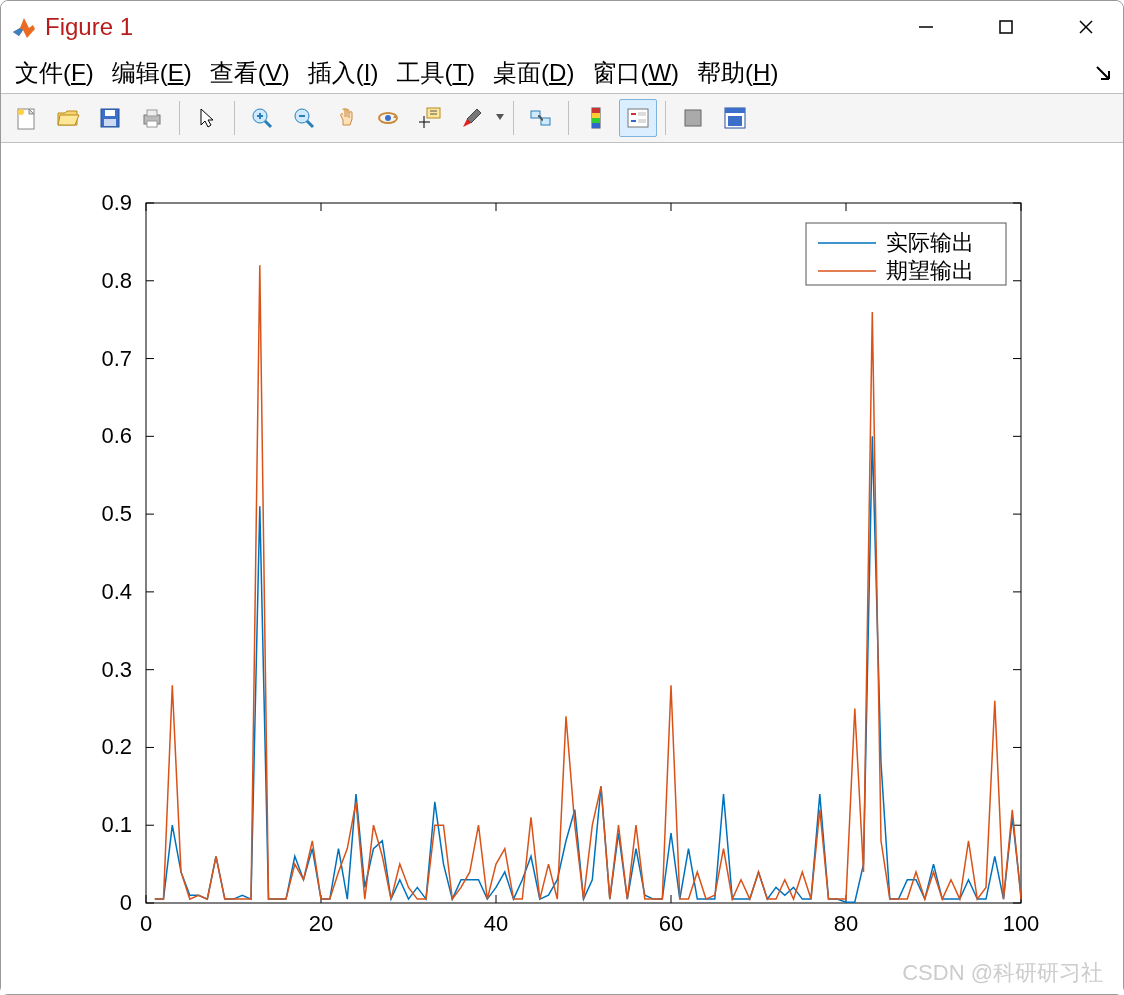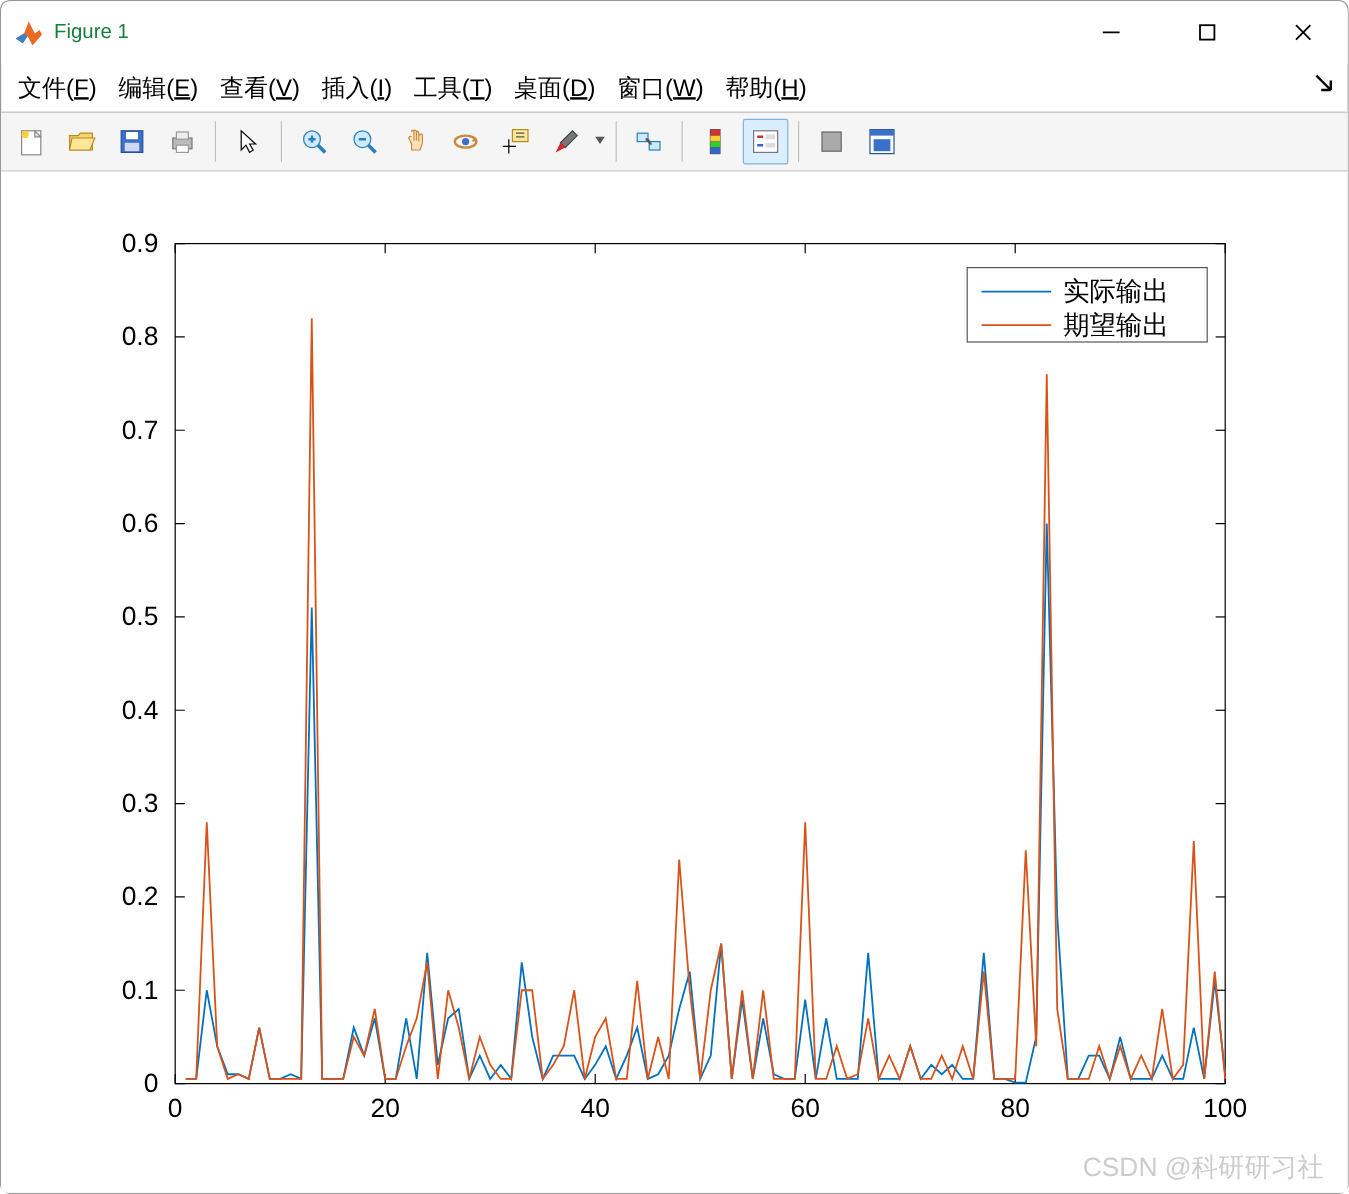--- a/index.html
+++ b/index.html
@@ -28,34 +28,34 @@
     padding: 0 12px;
     background: #fff;
     border-top-left-radius: 8px;
     border-top-right-radius: 8px;
   }
   .titlebar .app-icon {
     width: 22px; height: 22px;
     margin-right: 10px;
     display: flex; align-items: center; justify-content: center;
   }
-  .titlebar .title { font-size: 17px; color: #15803d; }
+  .titlebar .title { font-size: 24px; color: #b91c1c; }
   .win-controls { margin-left: auto; display: flex; gap: 30px; }
   .win-btn {
     width: 50px; height: 40px;
     display: flex; align-items: center; justify-content: center;
     cursor: pointer;
   }
   .menubar {
     height: 40px;
     display: flex;
     align-items: center;
     gap: 18px;
     padding: 0 14px;
-    font-size: 20px;
+    font-size: 24px;
     color: #000;
     position: relative;
   }
   .menubar .menu-item { cursor: pointer; }
   .menubar .menu-item u { text-decoration: underline; }
   .dock-arrow {
     position: absolute;
     right: 10px;
     top: 8px;
     cursor: pointer;

